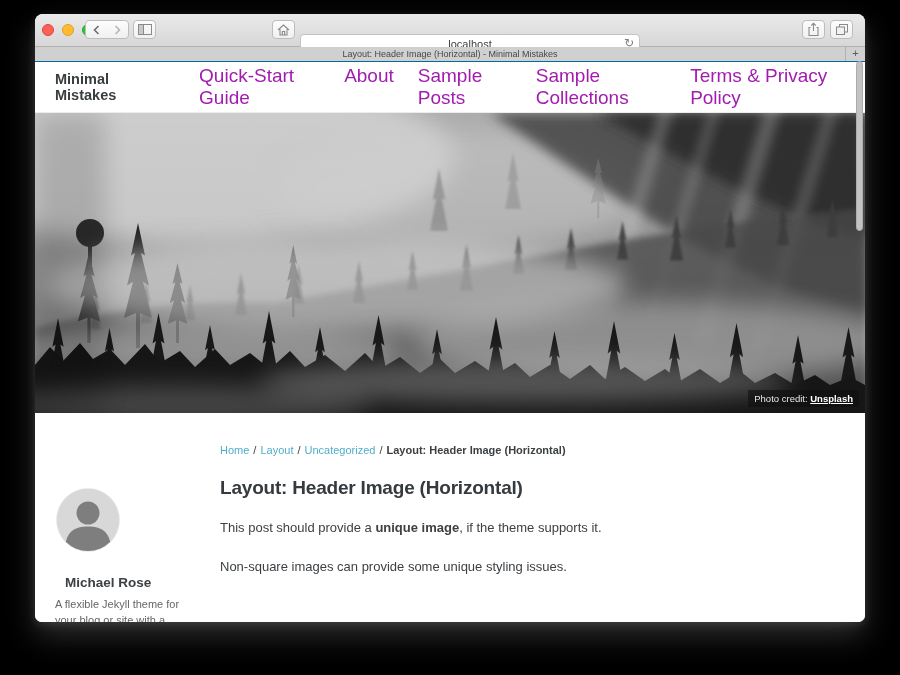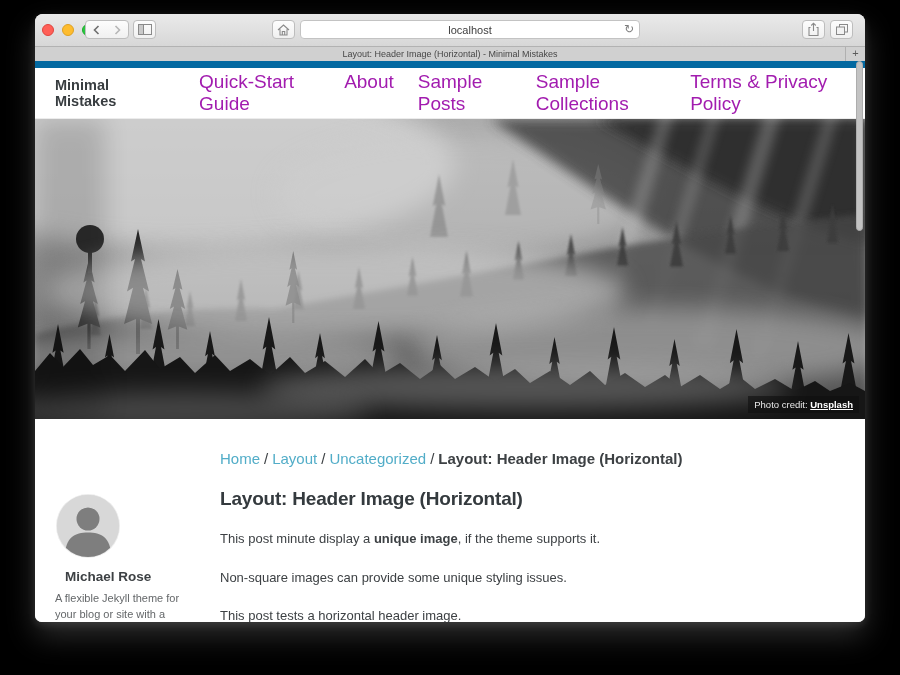--- a/index.html
+++ b/index.html
@@ -29,32 +29,32 @@
     border:1px solid #bdbdbd;border-radius:4px;
     display:flex;align-items:center;justify-content:center;color:#7a7a7a;
   }
   .navgroup{left:50px;width:44px;display:flex;padding:0;}
   .navgroup .half{flex:1;display:flex;align-items:center;justify-content:center;height:100%;}
   .sidebtn{left:98px;width:23px;}
   .homebtn{left:237px;width:23px;}
   .sharebtn{right:40px;width:23px;}
   .tabsbtn{right:12px;width:23px;}
   .urlfield{
-    position:absolute;left:265px;top:6px;width:340px;height:19px;box-sizing:border-box;
+    position:absolute;left:265px;top:20px;width:340px;height:19px;box-sizing:border-box;
     background:#fff;border:1px solid #c3c3c3;border-radius:4px;
     display:flex;align-items:center;justify-content:center;
     font-size:11px;color:#3d3d3d;
   }
   .reload{
     position:absolute;right:5px;top:1px;font-size:12px;color:#7d7d7d;
     font-family:"DejaVu Sans",sans-serif;cursor:default;
   }
   
   .tabbar{
-    position:relative;height:14px;background:#d0d0d0;border-bottom:7px solid #0369a1;
+    position:relative;height:14px;background:#d0d0d0;border-bottom:1px solid #0369a1;
     font-size:9px;color:#474747;text-align:center;line-height:14px;
   }
   .newtab{
     position:absolute;right:0;top:0;width:19px;height:14px;border-left:1px solid #b0b0b0;
     font-size:11px;line-height:13px;color:#5a5a5a;text-align:center;
   }
   
   .page{position:relative;height:560px;background:#fff;overflow:hidden;}
   .masthead{
     height:51px;box-sizing:border-box;border-bottom:1px solid #ececec;
@@ -72,24 +72,24 @@
     font-size:9.5px;padding:2px 6px;line-height:13px;text-align:center;
   }
   .caption a{color:#fff;font-weight:bold;text-decoration:underline;cursor:pointer;}
   
   .content{display:flex;padding:0 20px;}
   .asidebar{width:150px;flex:none;margin-top:76px;}
   .avatar{
     width:62px;height:62px;border-radius:50%;overflow:hidden;background:#d9d9d9;
     box-shadow:0 0 0 1px rgba(0,0,0,0.08);margin-left:2px;
   }
-  .author-name{margin-top:12px;font-size:13.5px;font-weight:bold;color:#3d4144;padding-left:10px;}
+  .author-name{margin-top:24px;font-size:13.5px;font-weight:bold;color:#3d4144;padding-left:10px;}
   .author-bio{margin-top:7px;font-size:11px;line-height:1.45;color:#646769;width:130px;}
   .main{flex:1;margin-top:31px;padding-left:15px;}
-  .breadcrumb{font-size:15px;color:#3d4144;}
+  .breadcrumb{font-size:11px;color:#3d4144;}
   .breadcrumb a{color:#52adc8;text-decoration:none;cursor:pointer;}
   .breadcrumb .sep{margin:0 4px;color:#3d4144;}
   .breadcrumb .current{font-weight:bold;color:#3d4144;}
   .post-title{margin:21px 0 5px 0;font-size:19px;font-weight:bold;color:#343a3e;letter-spacing:-0.2px;}
   .post-meta{display:flex;align-items:center;gap:5px;font-size:11px;color:#646769;}
   .post-body p{margin:19px 0 0 0;font-size:13px;color:#3d4144;line-height:1.5;}
   .post-body b{font-weight:bold;}
   
   .scroll-thumb{
     position:absolute;right:2px;top:47px;width:7px;height:170px;
@@ -297,23 +297,22 @@
 
       <div class="main">
         <nav class="breadcrumb">
           <a>Home</a><span class="sep">/</span><a>Layout</a><span class="sep">/</span><a>Uncategorized</a><span class="sep">/</span><span class="current">Layout: Header Image (Horizontal)</span>
         </nav>
 
         <h1 class="post-title">Layout: Header Image (Horizontal)</h1>
 
 
         <div class="post-body">
-          <p><span>This post minute display a </span><b>unique image</b><span>, if the theme supports it.</span></p>
+          <p><span>This post should provide a </span><b>unique image</b><span>, if the theme supports it.</span></p>
           <p>Non-square images can provide some unique styling issues.</p>
-          <p>This post tests a horizontal header image.</p>
         </div>
       </div>
 
     </div>
   </div>
 
   <div class="scroll-thumb"></div>
 </div>
 
 </body></html>

